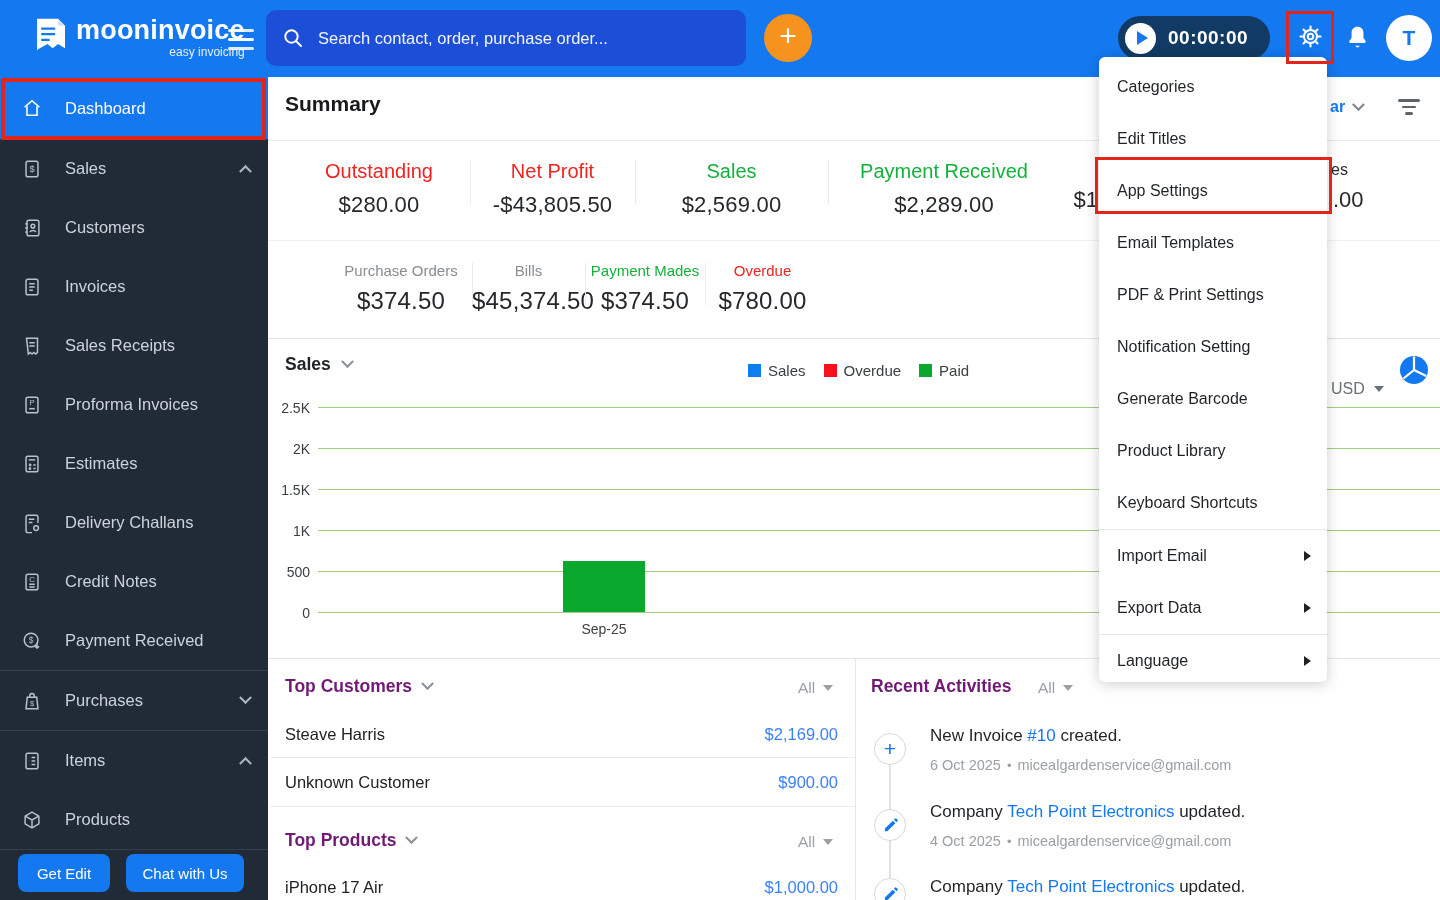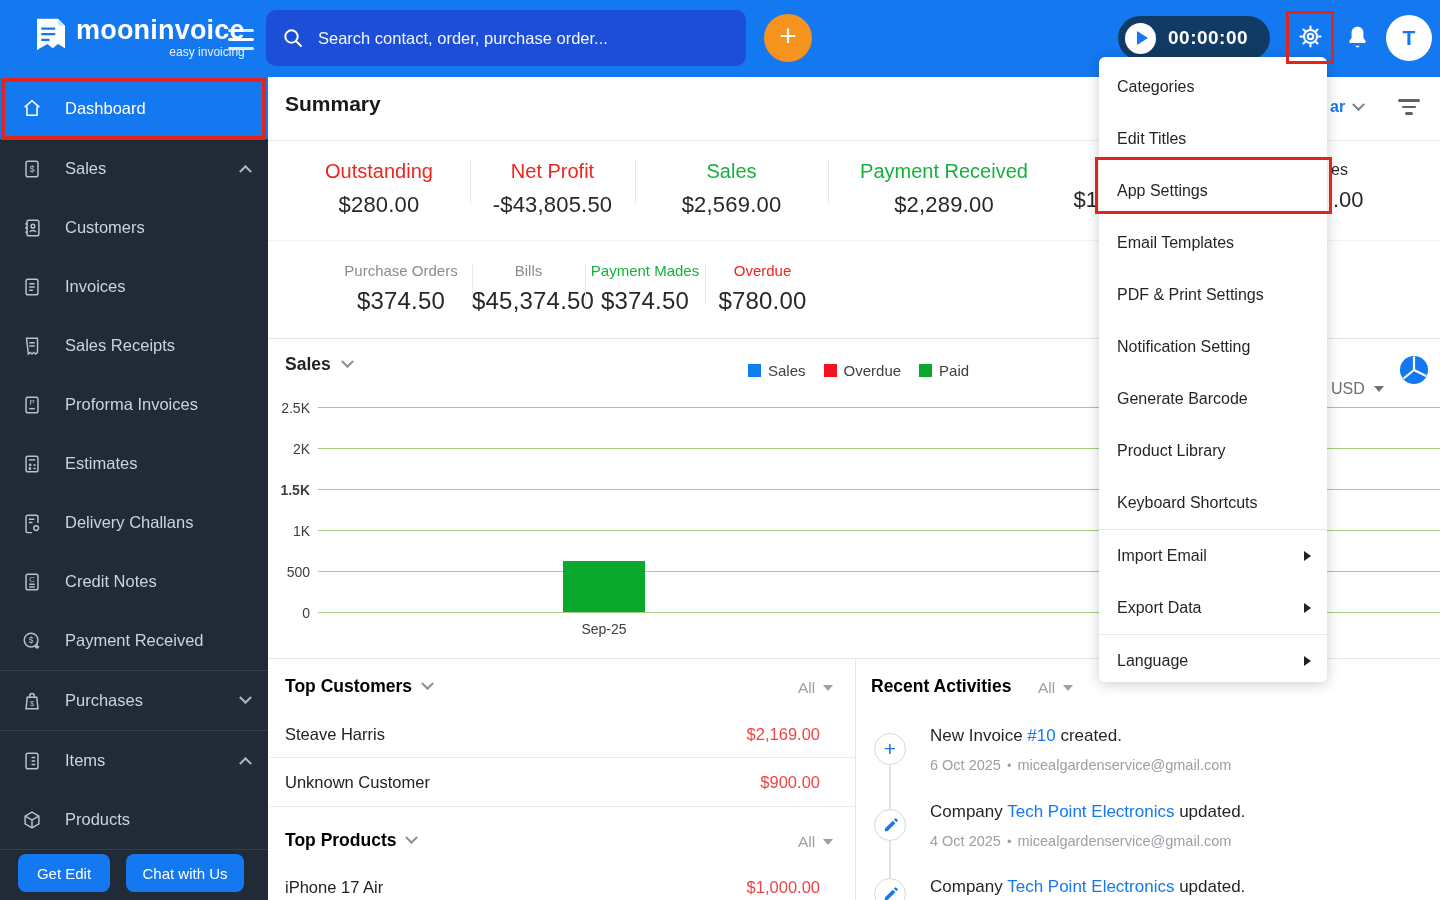--- a/index.html
+++ b/index.html
@@ -79,25 +79,25 @@
               border-top:6.5px solid #6a7076; }
   .pie-wrap { position:absolute; left:1399px; top:355px; cursor:pointer; }
   .grid-line { position:absolute; left:318px; right:0; height:1px; background:#a2cc80; }
   .ytick { position:absolute; left:260px; width:50px; text-align:right; font-size:14px; color:#3c4043; }
   .chart-bar { position:absolute; left:563px; width:82px; top:612px; transform:translateY(-100%); }
   .xtick { position:absolute; left:563px; width:82px; top:621px; text-align:center; font-size:14px; color:#3c4043; }
 
   
   .col-div { position:absolute; left:855px; top:658px; bottom:0; width:1px; background:#e4e6e8; }
   .sec-head { position:absolute; display:flex; align-items:center; gap:11px; font-size:17.5px; font-weight:bold;
-              color:#000000; cursor:pointer; }
+              color:#701a75; cursor:pointer; }
   .sec-head .chev { border-color:#8a9198; }
   .all-sel { position:absolute; display:flex; align-items:center; gap:8px; font-size:15.5px; color:#9aa0a6; cursor:pointer; }
   .tc-row-name { position:absolute; left:285px; font-size:16.5px; color:#202327; }
-  .tc-row-amt { position:absolute; right:620px; font-size:16.5px; color:#ef4444; }
+  .tc-row-amt { position:absolute; right:602px; font-size:16.5px; color:#3b82f6; }
   .list-div { position:absolute; left:270px; width:585px; height:1px; background:#e9ebed; }
   .act-circle { position:absolute; left:874px; width:32px; height:32px; border-radius:50%; background:#fff;
                 border:1.5px solid #d5d9dd; z-index:2; display:flex; align-items:center; justify-content:center; }
   .act-plus { color:#1478f0; font-size:21px; line-height:1; margin-top:-2px; }
   .act-line { position:absolute; left:889px; width:1.5px; background:#dfe2e5; z-index:1; }
   .act-title { position:absolute; left:930px; font-size:17px; color:#1f2328; }
   .act-title .link { color:#1478f0; }
   .act-meta { position:absolute; left:930px; font-size:14.5px; color:#9aa0a6; }
   .act-meta .dot { margin:0 6px; font-size:13px; }
 
@@ -367,21 +367,21 @@
   </div>
 
   <div class="grid-line" style="top:407px;"></div>
   <div class="grid-line" style="top:448px;"></div>
   <div class="grid-line" style="top:489px;"></div>
   <div class="grid-line" style="top:530px;"></div>
   <div class="grid-line" style="top:571px;"></div>
   <div class="grid-line" style="top:612px;"></div>
   <div class="ytick" style="top:400px;">2.5K</div>
   <div class="ytick" style="top:441px;">2K</div>
-  <div class="ytick" style="top:482px;font-weight:bold;">1.5K</div>
+  <div class="ytick" style="top:482px;">1.5K</div>
   <div class="ytick" style="top:523px;">1K</div>
   <div class="ytick" style="top:564px;">500</div>
   <div class="ytick" style="top:605px;">0</div>
   <div class="chart-bar" style="background-color: rgb(10, 168, 44); height: 51px;"></div>
   <div class="xtick">Sep-25</div>
 
   <div class="hr" style="top:658px; background:#e4e6e8;"></div>
   <div class="col-div"></div>
 
   <div class="sec-head" style="left:285px; top:676px;">

